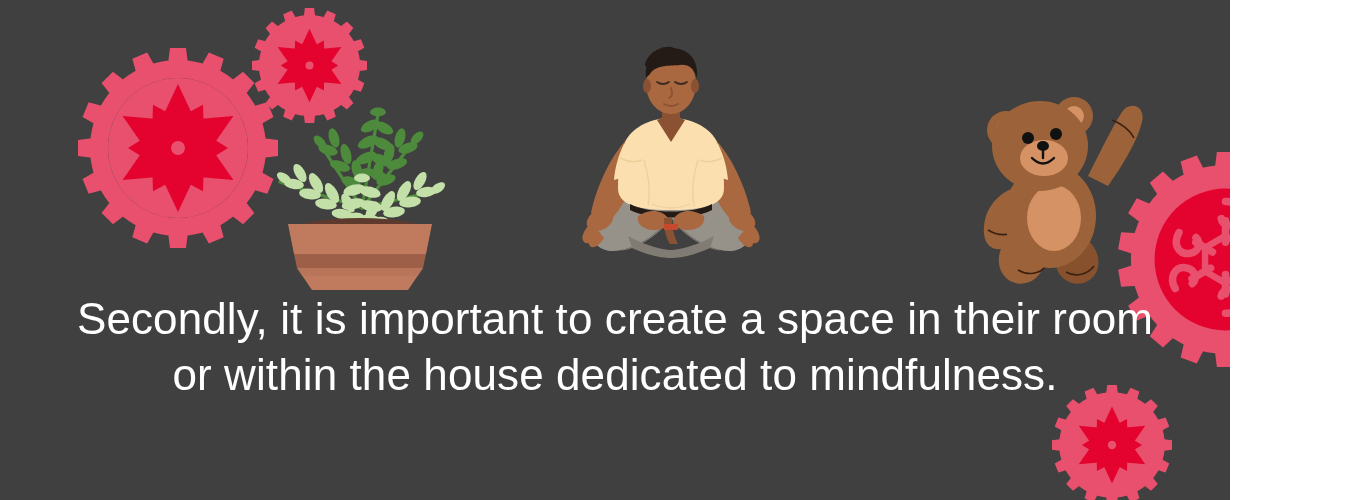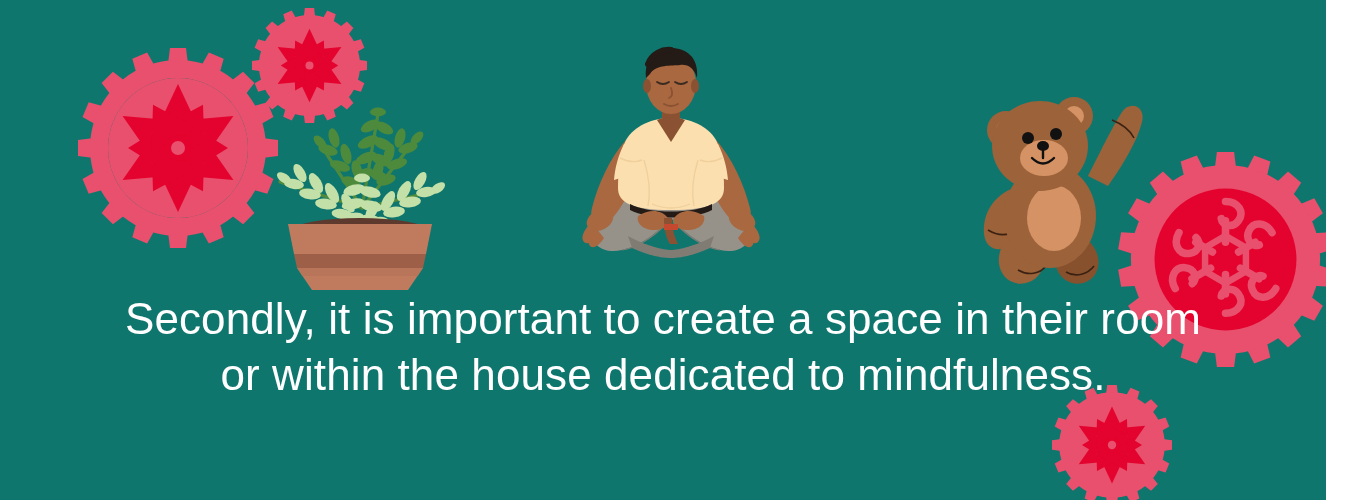--- a/index.html
+++ b/index.html
@@ -2,24 +2,24 @@
 <html><head>
 <meta charset="utf-8">
 <style>
   html, body {
     margin: 0;
     padding: 0;
     background: #ffffff;
   }
   #slide {
     position: relative;
-    width: 1326px;
+    width: 1230px;
     height: 500px;
     overflow: hidden;
-    background: #0f766e;
+    background: #404040;
     font-family: "Liberation Sans", sans-serif;
   }
 
   
   .gear {
     position: absolute;
     pointer-events: none;
   }
   .gear svg { display: block; }
 

